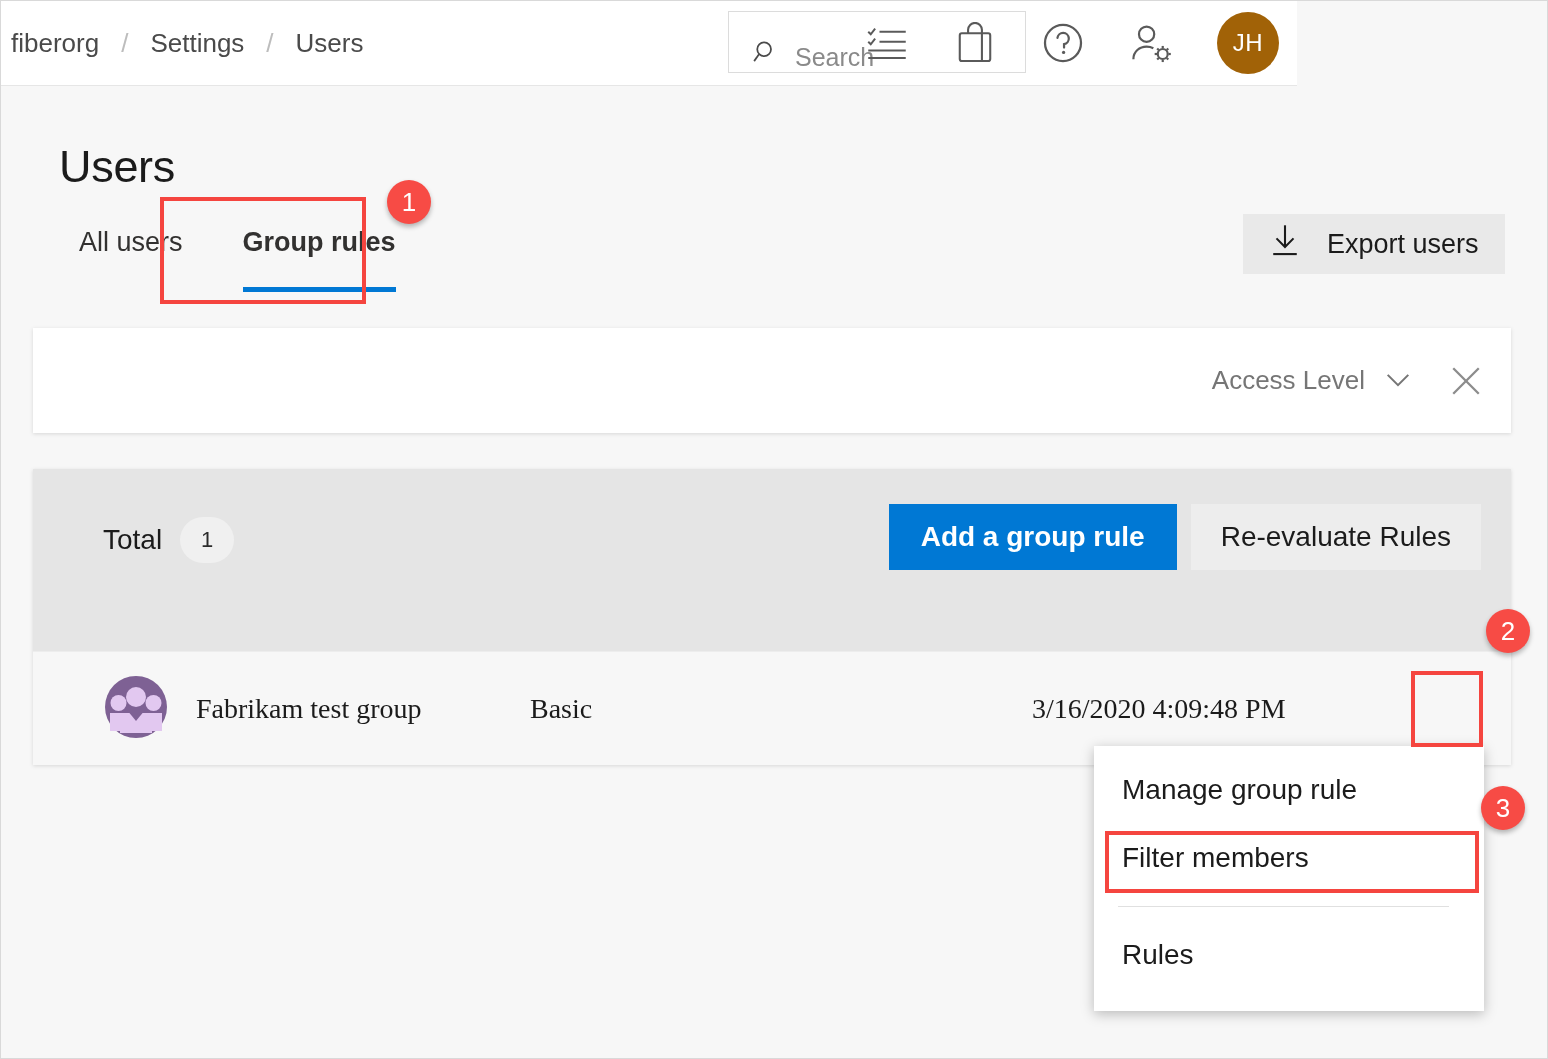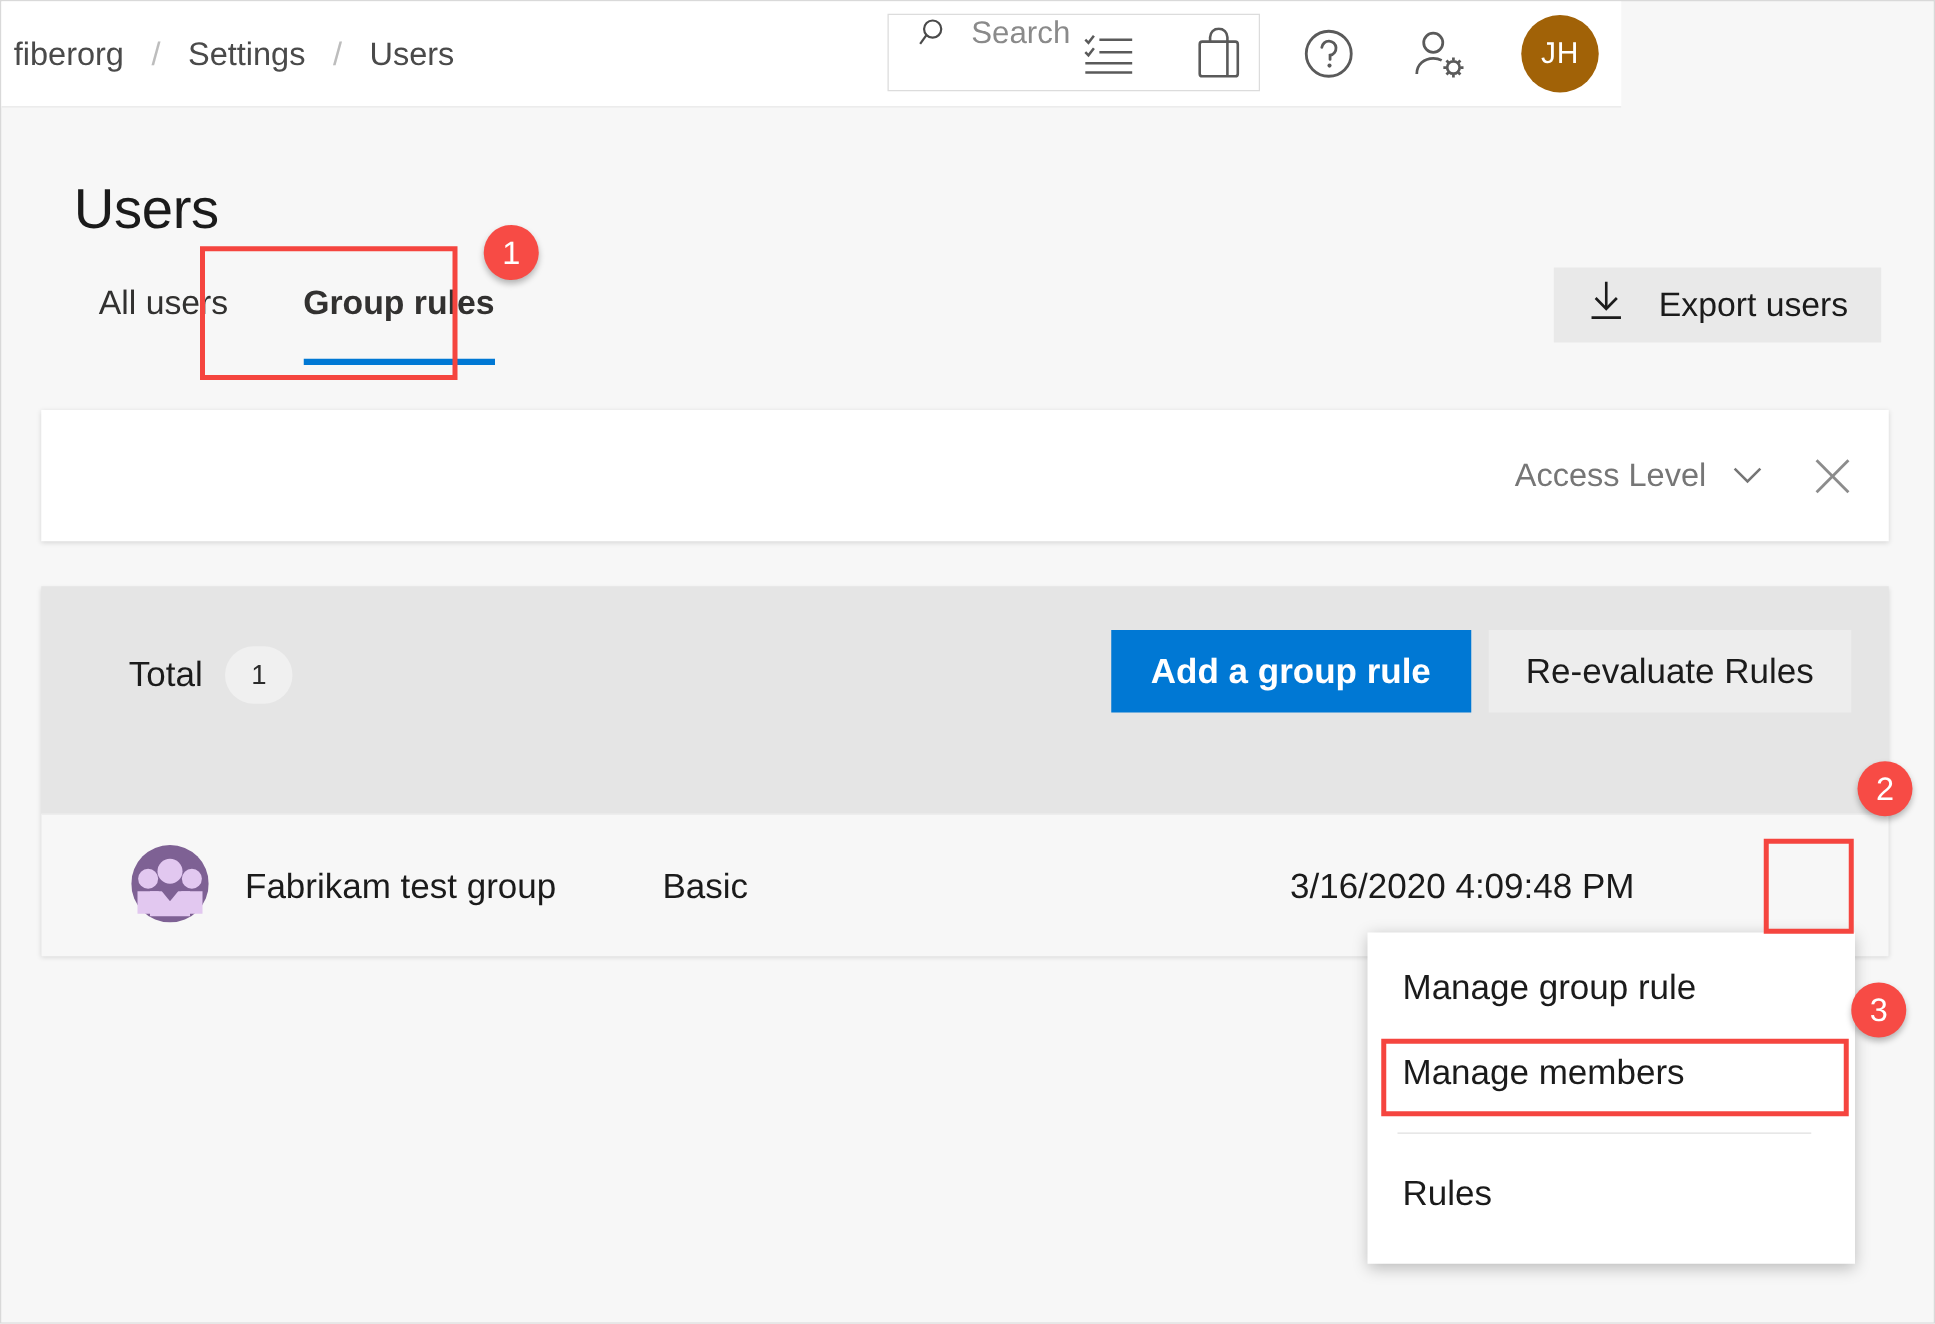--- a/index.html
+++ b/index.html
@@ -47,27 +47,27 @@
     white-space: nowrap;
   }
   .bc-sep {
     color: #bdbdbd;
     font-size: 26px;
     padding: 0 4px;
   }
 
   .searchbox {
     position: absolute;
-    left: 709px; top: 10px;
+    left: 727px; top: 10px;
     width: 298px; height: 62px;
     border: 1px solid #dcdcdc;
     background: #fff;
     box-sizing: border-box;
     display: flex;
-    align-items: flex-start;
+    align-items: flex-end;
     gap: 14px;
     padding-left: 22px;
   }
   .search-ph {
     font-size: 25px;
     color: #8a8a8a;
   }
 
   .topicons {
     position: absolute;
@@ -233,20 +233,21 @@
   .ch-access { left: 497px; }
   .ch-last { left: 999px; }
 
   .data-row {
     position: absolute;
     left: 0; top: 182px;
     width: 1478px;
     height: 114px;
     background: #f7f7f7;
     border-top: 1px solid #ededed;
+    font-family: Liberation Serif, serif;
   }
   .row-avatar {
     position: absolute;
     left: 72px; top: 24px;
     width: 62px; height: 62px;
   }
   .cell {
     position: absolute;
     top: 0; height: 114px;
     display: flex; align-items: center;
@@ -449,21 +450,21 @@
       </div>
       <div class="cell cell-name">Fabrikam test group</div>
       <div class="cell cell-access">Basic</div>
       <div class="cell cell-last">3/16/2020 4:09:48 PM</div>
 
     </div>
   </div>
 
   <div class="ctx-menu">
     <div class="ctx-item">Manage group rule</div>
-    <div class="ctx-item">Manage members</div>
+    <div class="ctx-item">Filter members</div>
     <div class="ctx-divider"></div>
     <div class="ctx-item">Rules</div>
   </div>
 
   <div class="anno-box" style="left:159px; top:196px; width:206px; height:107px;"></div>
   <div class="anno-badge" style="left:386px; top:179px;">1</div>
 
   <div class="anno-box" style="left:1410px; top:670px; width:72px; height:76px;"></div>
   <div class="anno-badge" style="left:1485px; top:608px;">2</div>
 

